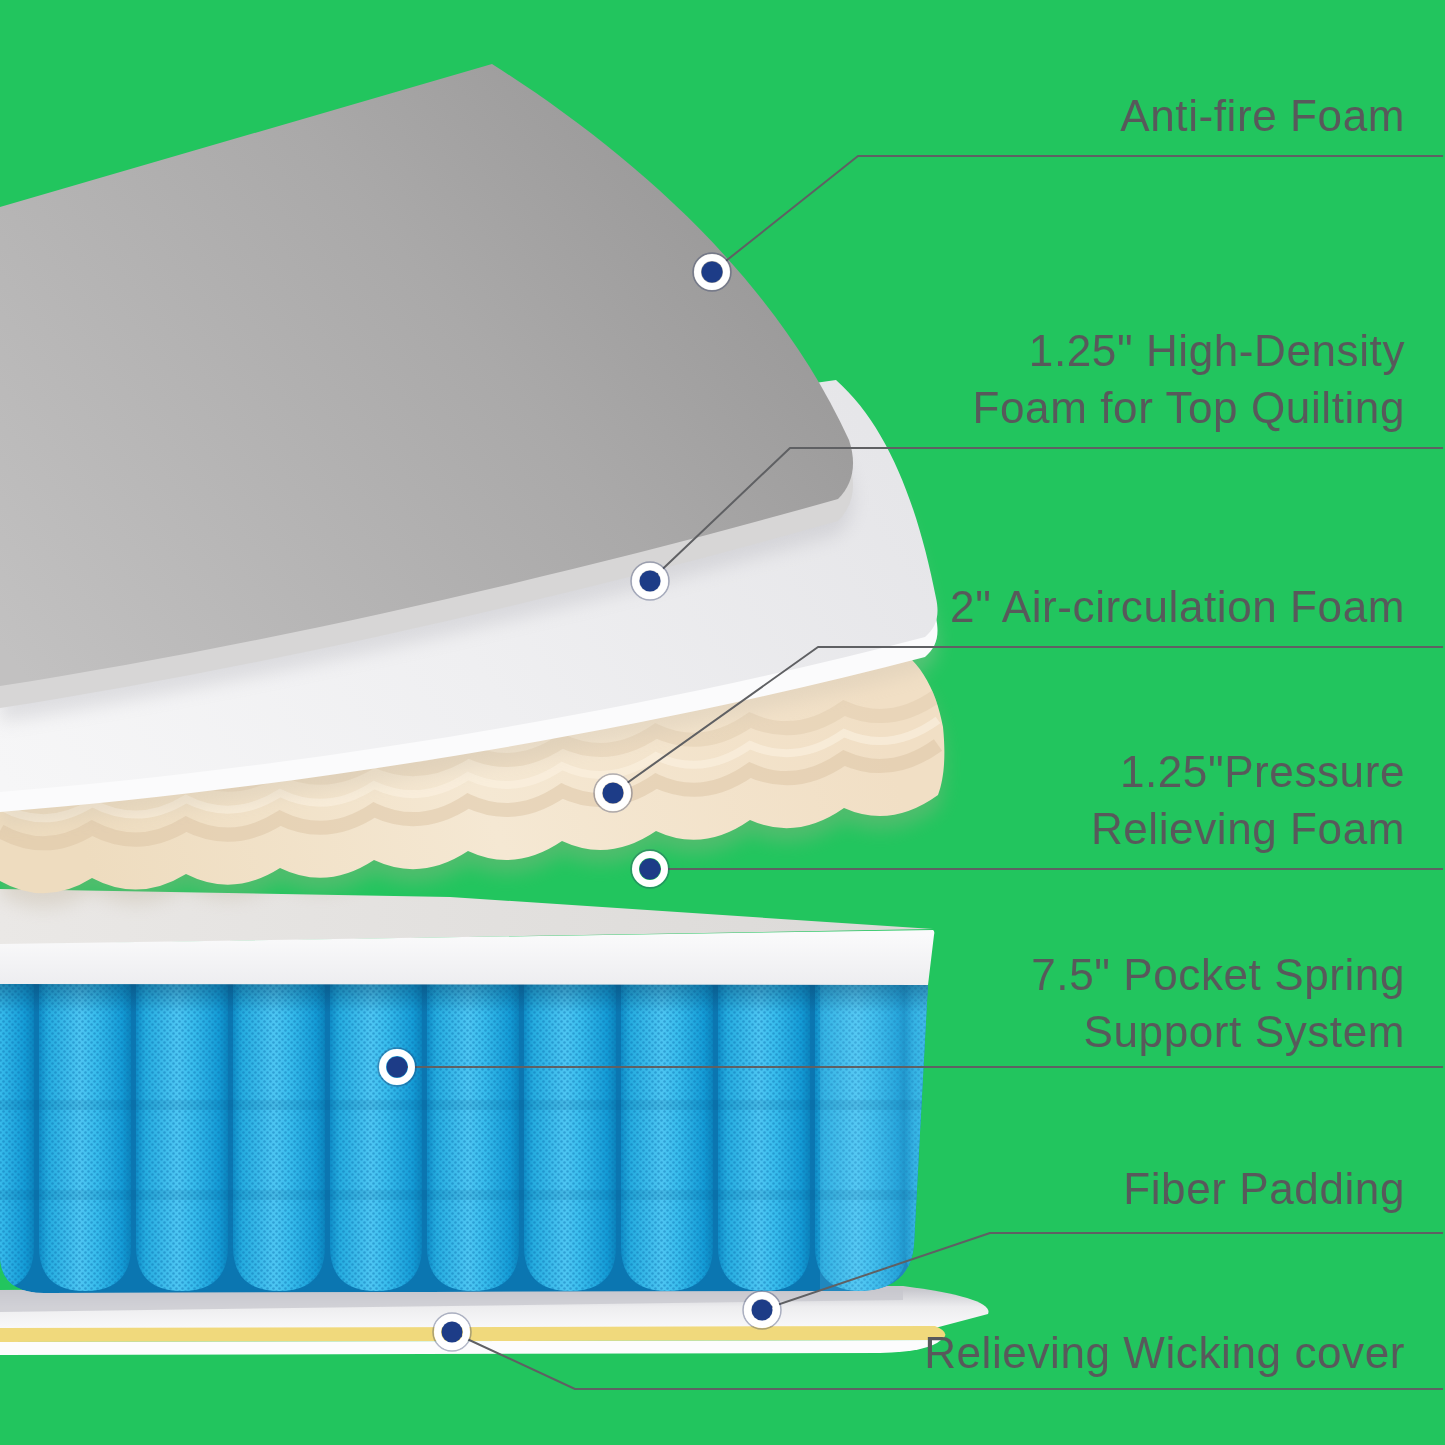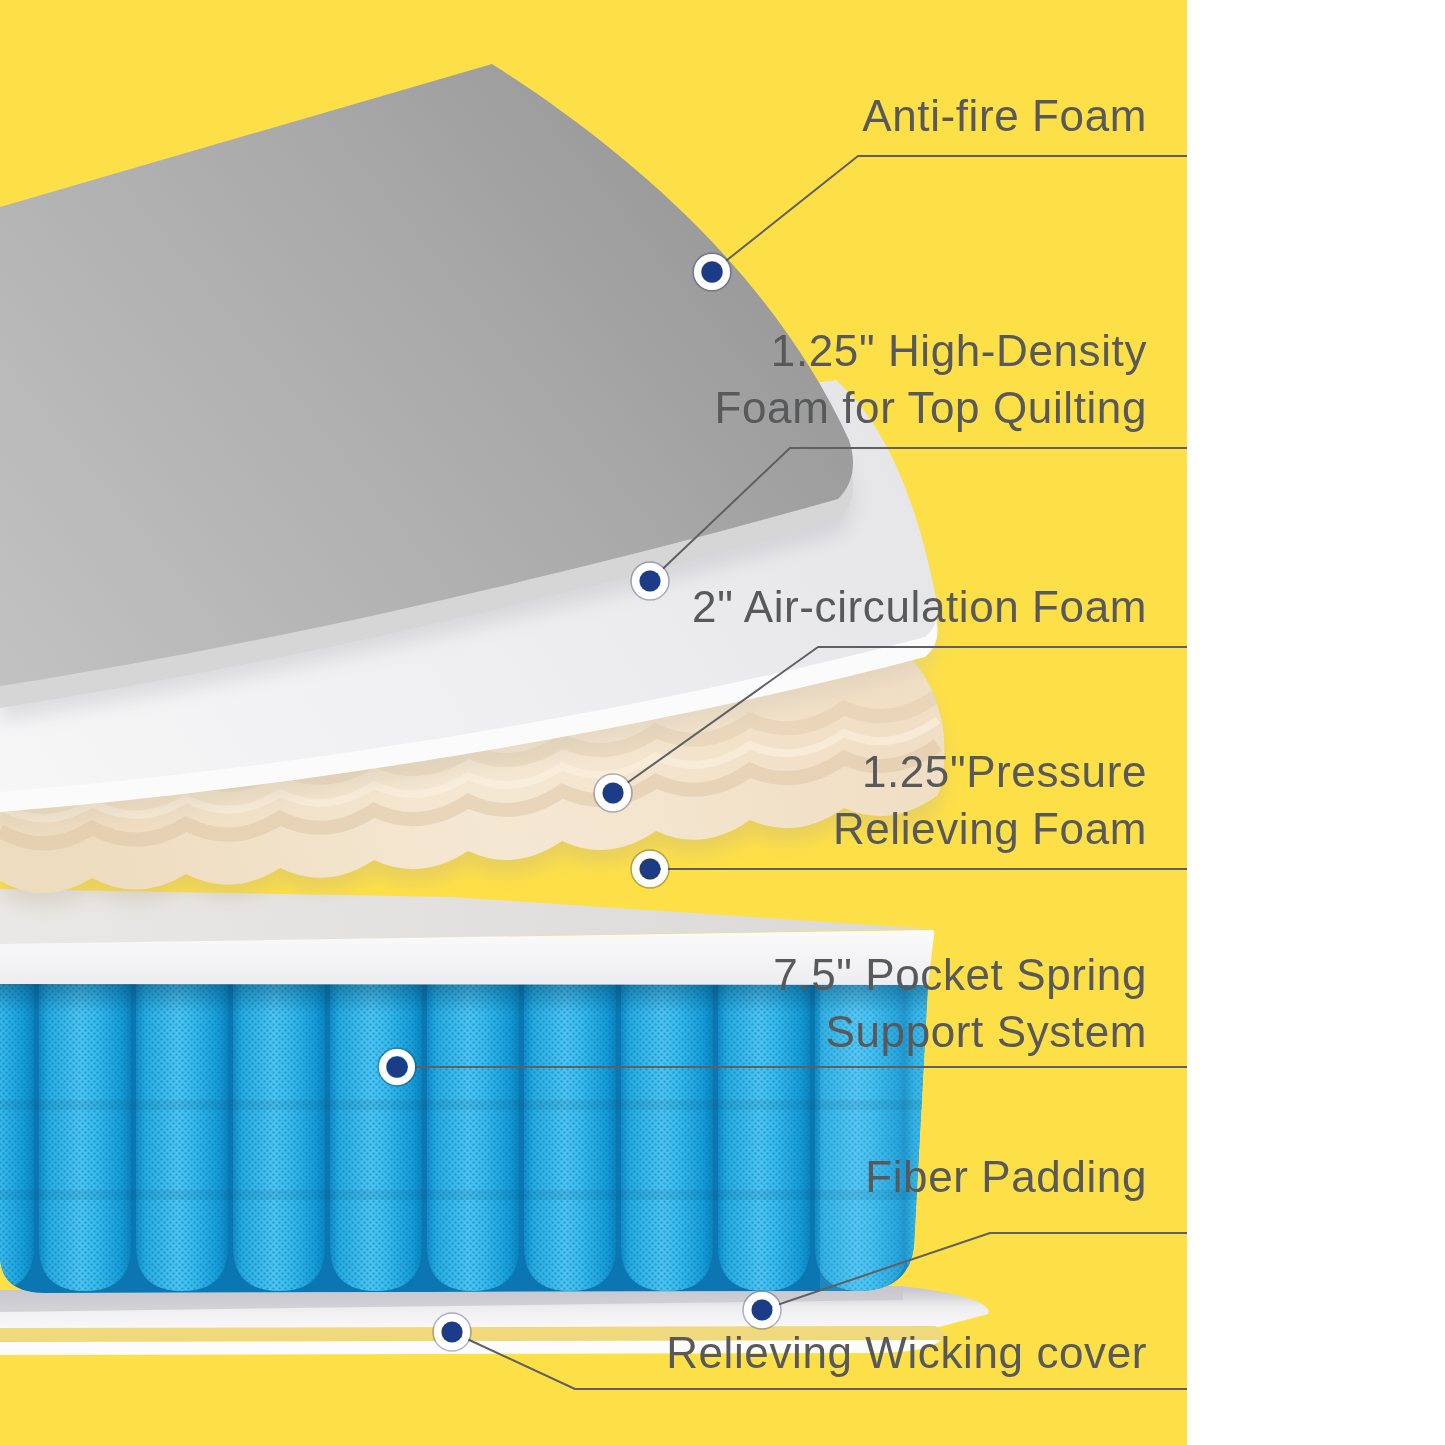--- a/index.html
+++ b/index.html
@@ -1,21 +1,21 @@
 <!DOCTYPE html>
 <html style="--label_text: #58595b; --leader_line: #5f6063; --marker_dot: #1d3c87; --marker_ring: #ffffff; --spring_blue: #2ab4e8; --spring_blue_dark: #0b76b1; --base_yellow: #f0d97c; --foam_gray: #aaa9a9; --foam_white: #efeff1; --foam_cream: #f5e8d3;"><head>
 <meta charset="utf-8">
 <style>
   :root{
     --label_text:#58595b; --leader_line:#5f6063; --marker_dot:#1d3c87; --marker_ring:#ffffff;
     --spring_blue:#2ab4e8; --spring_blue_dark:#0b76b1; --base_yellow:#f0d97c;
   }
   html,body{margin:0;padding:0;background:#ffffff;}
   .stage{
-    position:relative; width:1187px; height:1445px; background:#fde047; overflow:hidden;
+    position:relative; width:1445px; height:1445px; background:#22c55e; overflow:hidden;
     font-family:"Liberation Sans", sans-serif;
   }
   .stage svg{position:absolute; left:0; top:0;}
   .label{
     position:absolute; right:40px; text-align:right;
     color:var(--label_text); font-size:44px; line-height:1.3; font-weight:500;
     letter-spacing:0.6px; white-space:pre-line;
   }
   .leader{stroke:var(--leader_line); stroke-width:2; fill:none; stroke-linejoin:round;}
   .marker-outer{fill:none; stroke:rgba(40,55,100,0.35); stroke-width:1.5;}
@@ -198,16 +198,16 @@
 </svg>
 
 <div class="label" style="bottom:1301px;">Anti-fire Foam</div>
 <div class="label" style="bottom:1009px;">1.25" High-Density
 Foam for Top Quilting</div>
 <div class="label" style="bottom:810px;">2" Air-circulation Foam</div>
 <div class="label" style="bottom:588px;">1.25"Pressure
 Relieving Foam</div>
 <div class="label" style="bottom:385px;">7.5" Pocket Spring
 Support System</div>
-<div class="label" style="bottom:240px;">Fiber Padding</div>
+<div class="label" style="bottom:228px;">Fiber Padding</div>
 <div class="label" style="bottom:64px;">Relieving Wicking cover</div>
 
 </div>
 
 </body></html>

